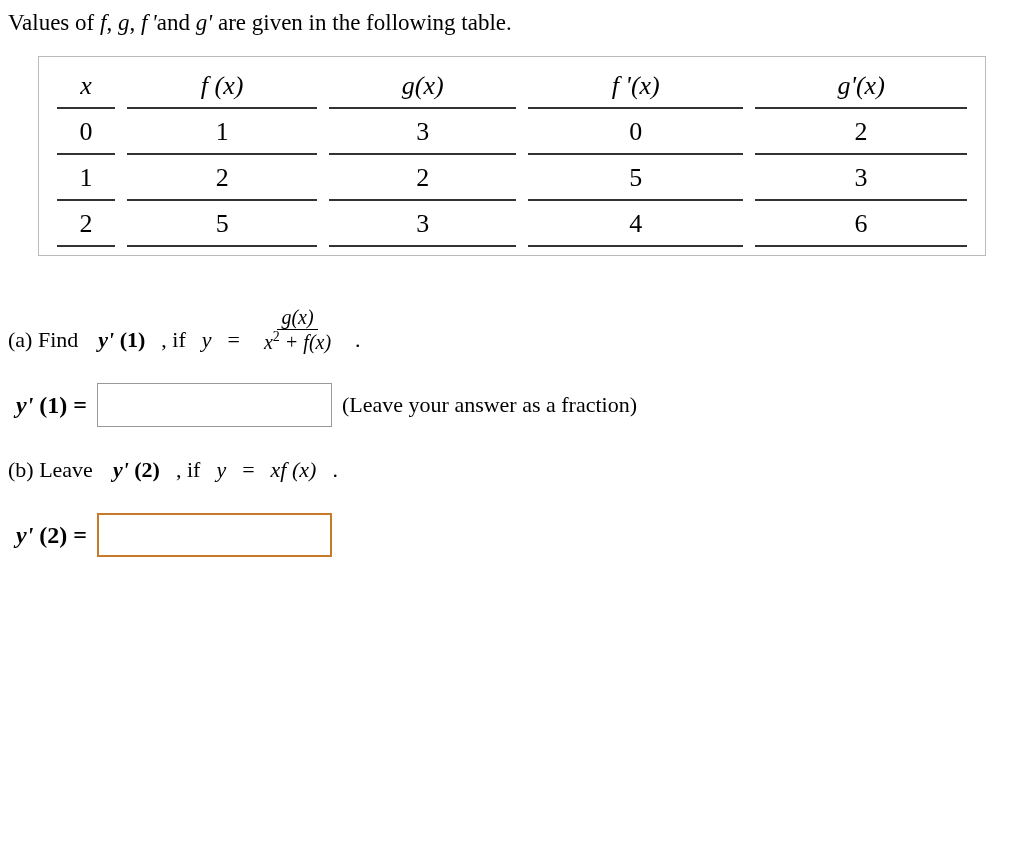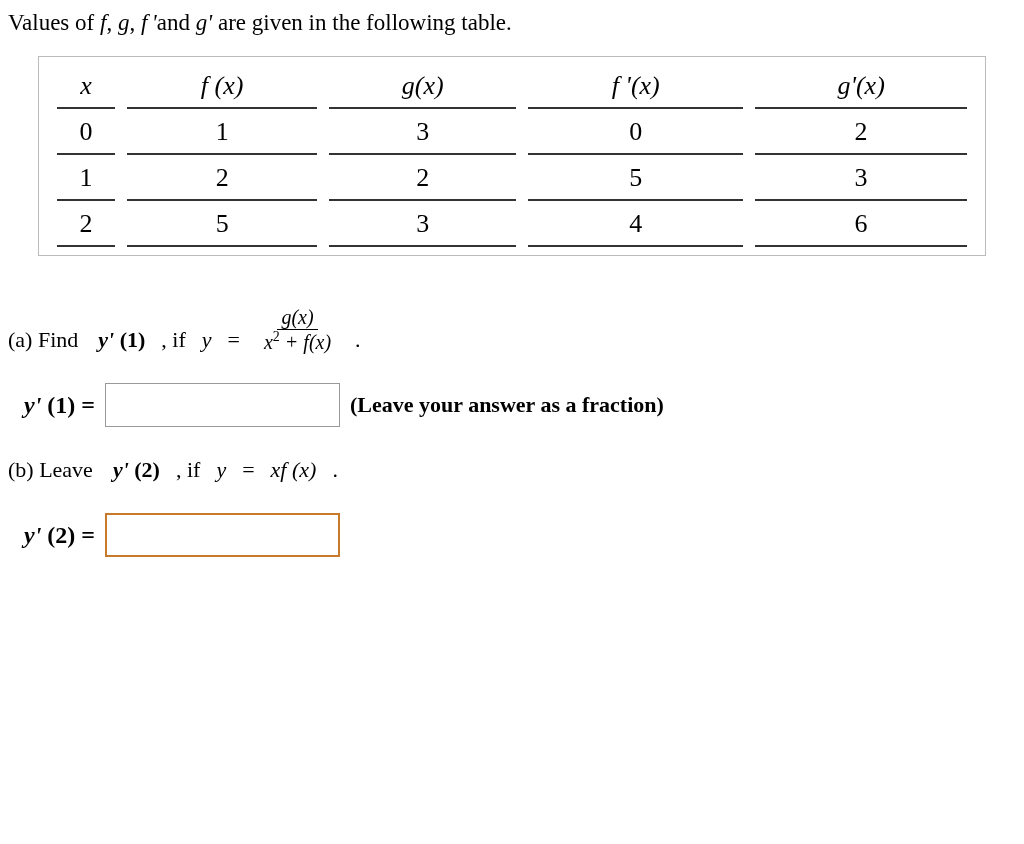--- a/index.html
+++ b/index.html
@@ -83,40 +83,39 @@
       padding: 1px 4px 0 4px;
     }
     .sup {
       font-size: 0.7em;
       vertical-align: super;
       line-height: 0;
     }
     
     .answer-line {
       font-size: 24px;
-      margin: 28px 16px;
+      margin: 28px 8px;
       display: flex;
       align-items: center;
       gap: 10px;
     }
     .answer-input {
       width: 235px;
       height: 44px;
       font-size: 20px;
       padding: 4px 8px;
       border: 1px solid #999;
       font-family: 'Times New Roman', serif;
     }
     .answer-input.focused {
       border: 2px solid #c77a2a;
       outline: none;
     }
     .hint {
       font-size: 22px;
-      font-weight: bold;
     }
     .math-expr {
       font-family: 'Times New Roman', serif;
       font-weight: bold;
     }
   </style>
 </head>
 <body>
 
 <div class="intro">

